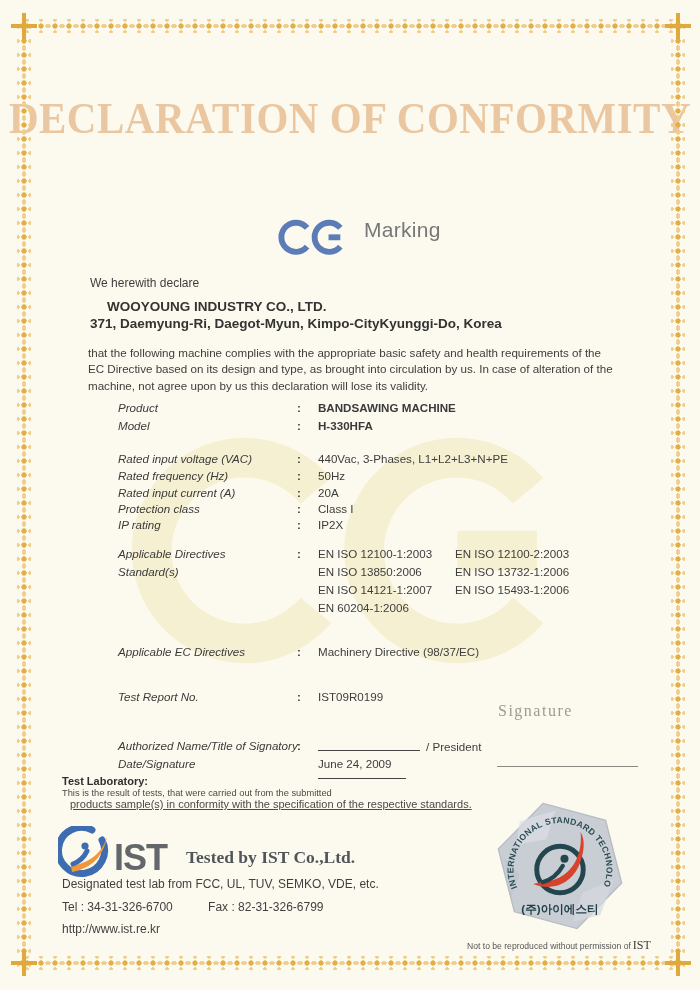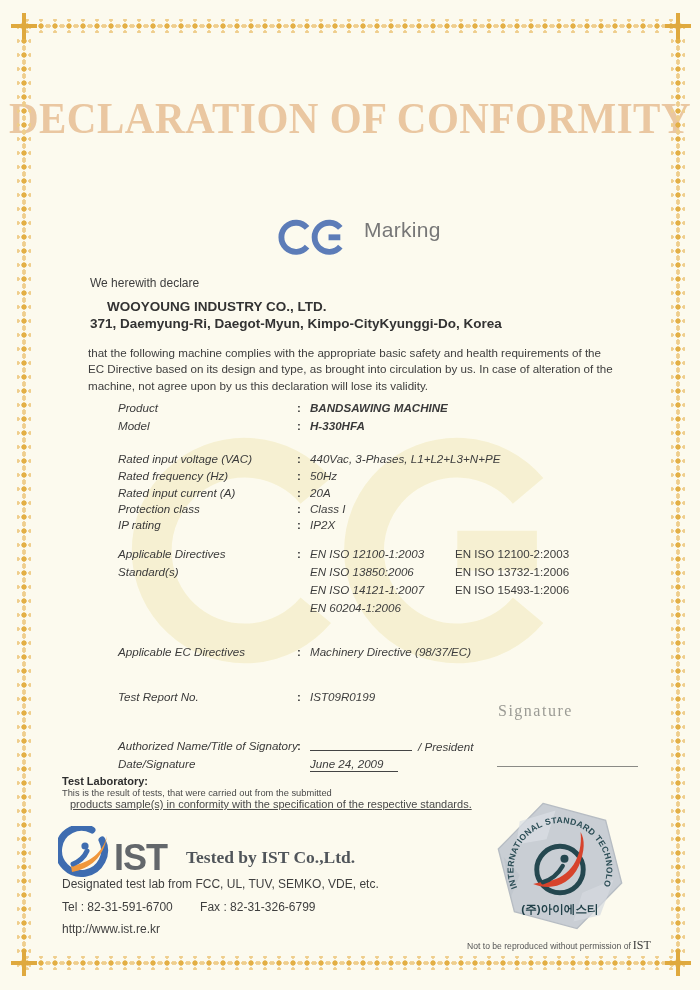--- a/index.html
+++ b/index.html
@@ -47,42 +47,42 @@
   
   .intro    { position:absolute; left:90px;  top:276px; font-size:12px;text-align:right; }
   .company  { position:absolute; left:90px;  top:299px; font-size:13.5px; font-weight:bold; color:#333;margin-left:17px; }
   .address  { position:absolute; left:90px;  top:316px; font-size:13.5px; font-weight:bold; color:#333; }
   .paragraph{ position:absolute; left:88px;  top:345px; width:532px; font-size:11.6px; line-height:1.42; }
 
   
   .drow { position:absolute; left:118px; width:540px; height:16px; font-size:11.6px; }
   .dlabel { position:absolute; left:0; font-style:italic; color:#3A3A3A; }
   .dcolon { position:absolute; left:179px; font-weight:bold; }
-  .dvalue { position:absolute; left:192px; white-space:nowrap;font-style:italic; }
+  .dvalue { position:absolute; left:200px; white-space:nowrap; }
   .dvalue2 { position:absolute; left:337px; white-space:nowrap; }
 
   .blank-line { display:inline-block; width:102px; border-bottom:1.2px solid #444; height:12px; vertical-align:baseline; margin-right:6px; }
-  .date-underline { border-bottom:1.2px solid #444; padding-right:14px; padding-bottom:1px; }
+  .date-underline { border-bottom:1.2px solid #444; padding-right:14px; padding-bottom:8px; }
 
   
   .sig-label { position:absolute; left:498px; top:702px; font-family:"Liberation Serif","DejaVu Serif",serif;
     font-size:16px; color:#9B9B95; letter-spacing:1.5px; }
   .sig-line { position:absolute; left:497px; top:766px; width:141px; border-top:1.2px solid #8a8a85; }
 
   
   .lab-heading { position:absolute; left:62px; top:775px; font-size:11px; font-weight:bold; color:#2e2e2e; }
   .lab-note1 { position:absolute; left:62px; top:788px; font-size:9.3px; color:#4a4a4a; }
   .lab-note2 { position:absolute; left:70px; top:798px; font-size:11px; color:#4a4a4a;text-decoration:underline; }
 
   .ist-logo { position:absolute; left:58px; top:826px; }
   .tested-by { position:absolute; left:186px; top:847px; font-family:"Liberation Serif","DejaVu Serif",serif;
     font-size:17.5px; font-weight:bold; color:#50555A;text-align:center; }
   .designated { position:absolute; left:62px; top:877px; font-size:12px; color:#3f3f3f; }
   .telfax { position:absolute; left:62px; top:900px; font-size:12px; color:#3f3f3f; }
-  .telfax .fax { margin-left:24px; }
+  .telfax .fax { margin-left:32px; }
   .website { position:absolute; left:62px; top:922px; font-size:12px; color:#3f3f3f; }
 
   
   .seal { position:absolute; left:484px; top:794px; }
   .seal-footer { position:absolute; left:467px; top:938px; font-size:8.6px; color:#555; }
   .seal-footer .ist-serif { font-family:"Liberation Serif","DejaVu Serif",serif; font-size:12px; color:#3a3a3a; margin-left:2px; }
 </style>
 </head>
 <body>
 
@@ -209,21 +209,21 @@
       <path d="M 34 4 A 23 23 0 1 0 44 14" fill="none" stroke="#3E6CB0" stroke-width="7" stroke-linecap="round"></path>
       <path d="M 14 46 C 32 43 46 31 49 10 C 45 26 32 37 13 40 Z" fill="#F0973C"></path>
       <circle cx="27" cy="20" r="3.6" fill="#3E6CB0"></circle>
       <path d="M 15 38 Q 25 34 29 25" fill="none" stroke="#3E6CB0" stroke-width="5" stroke-linecap="round"></path>
       <text x="56" y="44" font-size="36" font-weight="bold" fill="#63676B" letter-spacing="-1">IST</text>
     </svg>
 
     <div class="tested-by">Tested by IST Co.,Ltd.</div>
     <div class="designated">Designated test lab from FCC, UL, TUV, SEMKO, VDE, etc.</div>
     <div class="telfax">
-      <span>Tel : 82-31-591-6700</span>
+      <span>Tel : 34-31-326-6700</span>
       <span class="fax">Fax : 82-31-326-6799</span>
     </div>
     <div class="website">http://www.ist.re.kr</div>
 
     <svg class="seal" width="152" height="144" viewBox="0 0 170 160">
       <polygon points="66,10 136,29 154,99 104,150 34,131 16,61" fill="#C9CED4"></polygon>
       <polygon points="66,10 136,29 154,99 104,150 34,131 16,61" fill="none" stroke="#B6BCC3" stroke-width="1.5"></polygon>
       <polygon points="40,30 80,18 70,50 36,56" fill="#DCE0E5" opacity="0.7"></polygon>
       <polygon points="110,110 145,95 130,135 100,142" fill="#D6DAE0" opacity="0.7"></polygon>
       <polygon points="22,70 40,90 30,115" fill="#BDC3CA" opacity="0.6"></polygon>

